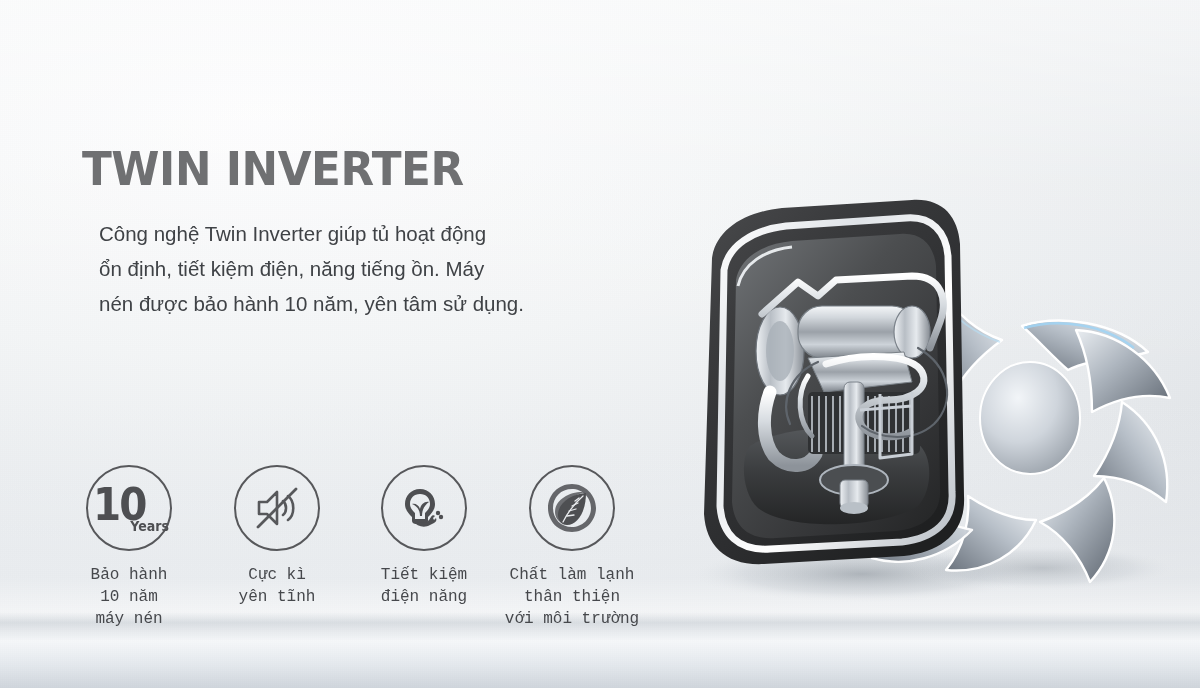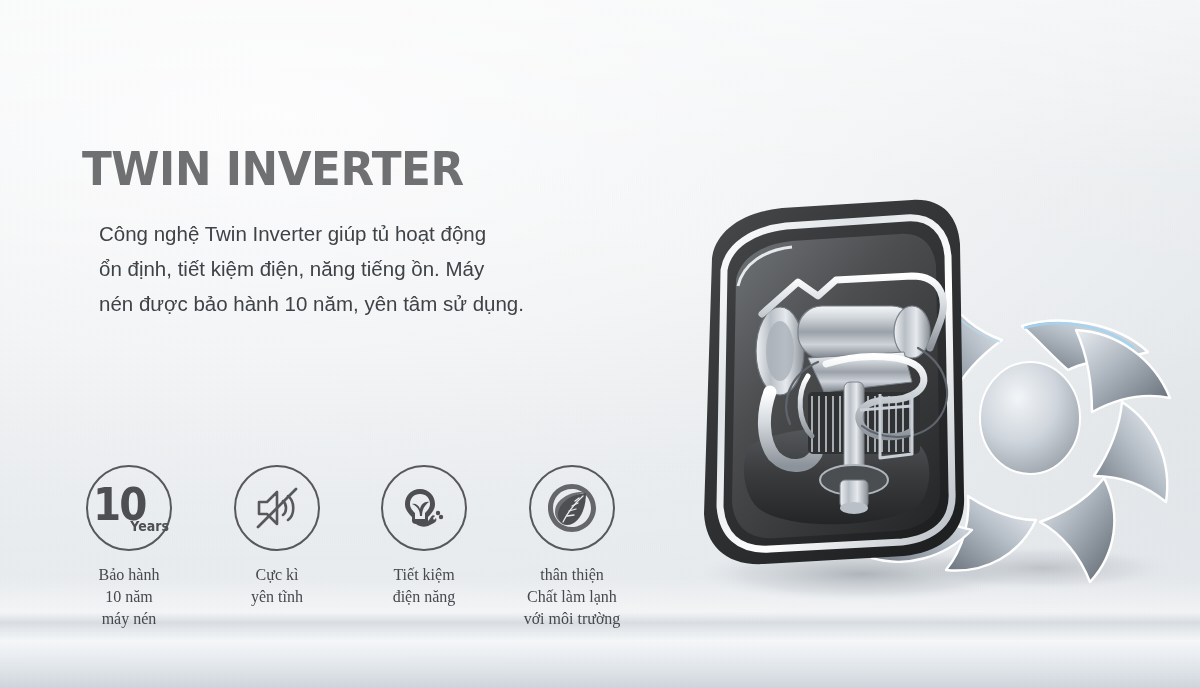--- a/index.html
+++ b/index.html
@@ -109,21 +109,21 @@
     align-items: center;
     justify-content: center;
     background: transparent;
   }
   .feature .circle svg { display: block; }
   .feature .flabel {
     margin-top: 13px;
     font-size: 16px;
     line-height: 22px;
     color: #46484c;
-    font-family: Liberation Serif, serif;
+    font-family: Liberation Mono, monospace;
   }
   .feature .flabel .ln { display: block; white-space: nowrap; }
 
   
   .tenyears {
     position: relative;
     width: 72px;
     height: 46px;
   }
   .tenyears .big {
@@ -396,20 +396,20 @@
           <g stroke="#e9ebee" stroke-width="1.3" stroke-linecap="round" fill="none">
             <path d="M38,15 C 30,22 23,31 18,41"></path>
             <path d="M27,25 L 33,22"></path>
               <path d="M24,30 L 31,28"></path>
             <path d="M22,35 L 29,34"></path>
               <path d="M30,20 L 34,17"></path>
           </g>
         </svg>
       </div>
       <div class="flabel">
+        <span class="ln">Chất làm lạnh</span>
         <span class="ln">thân thiện</span>
-        <span class="ln">Chất làm lạnh</span>
         <span class="ln">với môi trường</span>
       </div>
     </div>
 
   </div>
 </div>
 
 </body></html>

